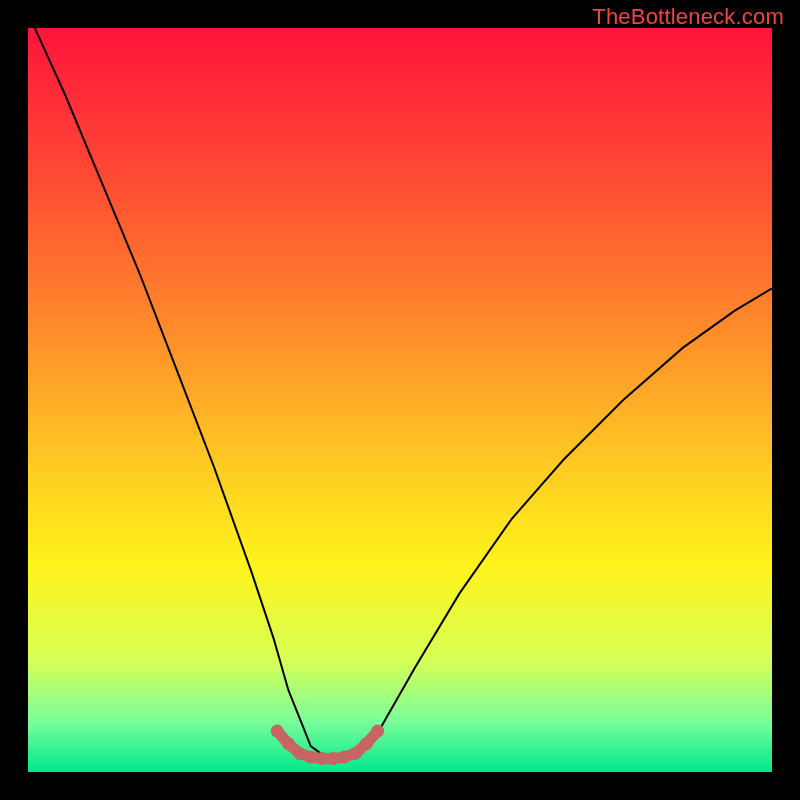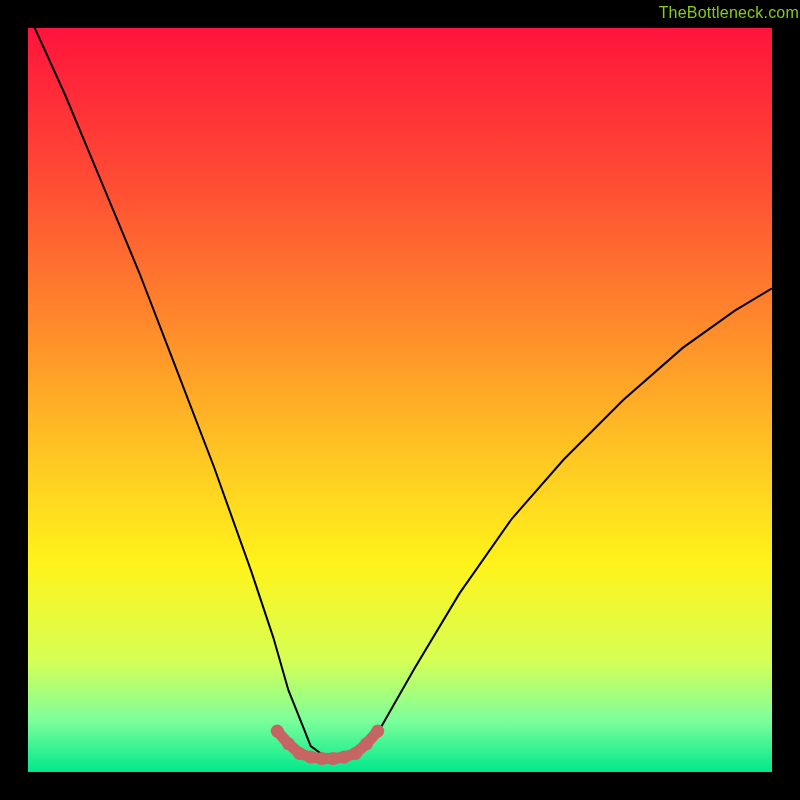--- a/index.html
+++ b/index.html
@@ -12,24 +12,24 @@
   }
   .frame {
     position: relative;
     width: 800px;
     height: 800px;
     background: #000;
   }
   .watermark {
     position: absolute;
     top: 4px;
-    right: 1px;
+    right: 16px;
     font-family: Arial, Helvetica, sans-serif;
-    font-size: 16px;
-    color: #84cc16;
+    font-size: 22px;
+    color: #ef4444;
     font-weight: 500;
     letter-spacing: 0.2px;
     z-index: 3;
   }
   svg {
     position: absolute;
     left: 0;
     top: 0;
   }
 </style>

